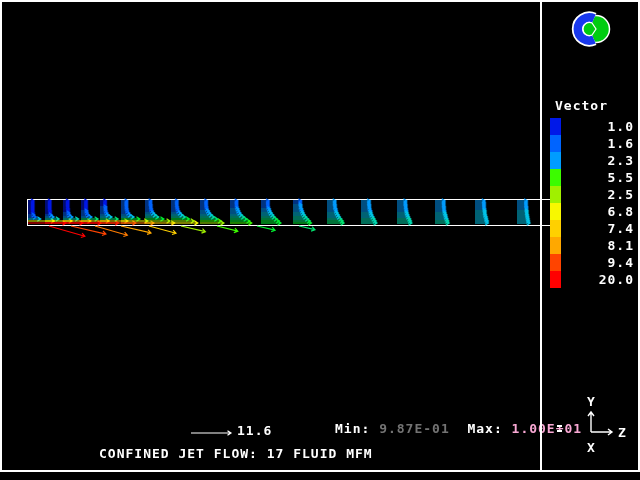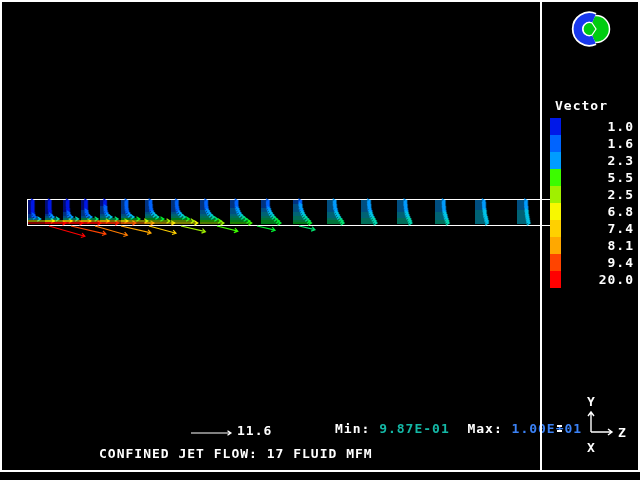--- a/index.html
+++ b/index.html
@@ -7,22 +7,22 @@
     position:absolute;left:0;top:0;width:640px;height:472px;
     border:2px solid #fff;box-sizing:border-box;background:#000;
     font-family:"DejaVu Sans Mono", monospace;
   }
   .txt{position:absolute;color:#fff;font-weight:bold;font-size:13px;letter-spacing:1px;white-space:pre;}
   #main{position:absolute;left:0;top:0;width:538px;height:468px;margin-left:21px;}
   #sidebar{position:absolute;left:538px;top:0;width:98px;height:468px;border-left:2px solid #fff;box-sizing:content-box;}
   #plot-svg{position:absolute;left:0;top:0;}
   #ref-label{left:214px;top:421px;}
   #minmax{left:312px;top:419px;}
-  #minmax .min-val{color:#14b8a6;}
-  #minmax .max-val{color:#3b82f6;}
+  #minmax .min-val{color:#737373;}
+  #minmax .max-val{color:#f9a8d4;}
   #plot-title{left:76px;top:444px;}
   #logo-box{position:absolute;left:26px;top:6px;width:46px;height:44px;}
   #logo-text{left:0;top:49px;width:98px;text-align:center;letter-spacing:1px;}
   #legend-title{left:13px;top:96px;}
   #legend{position:absolute;left:8px;top:116px;width:88px;}
   .legend-row{display:flex;align-items:center;height:17px;}
   .legend-swatch{width:11px;height:17px;flex:0 0 11px;}
   .legend-value{flex:1;text-align:right;color:#fff;font-weight:bold;font-size:13px;letter-spacing:1px;padding-right:4px;}
   #triad-svg{position:absolute;left:0px;top:392px;}
   #triad-svg text{fill:#fff;font-family:"DejaVu Sans Mono",monospace;font-weight:bold;font-size:13px;}

